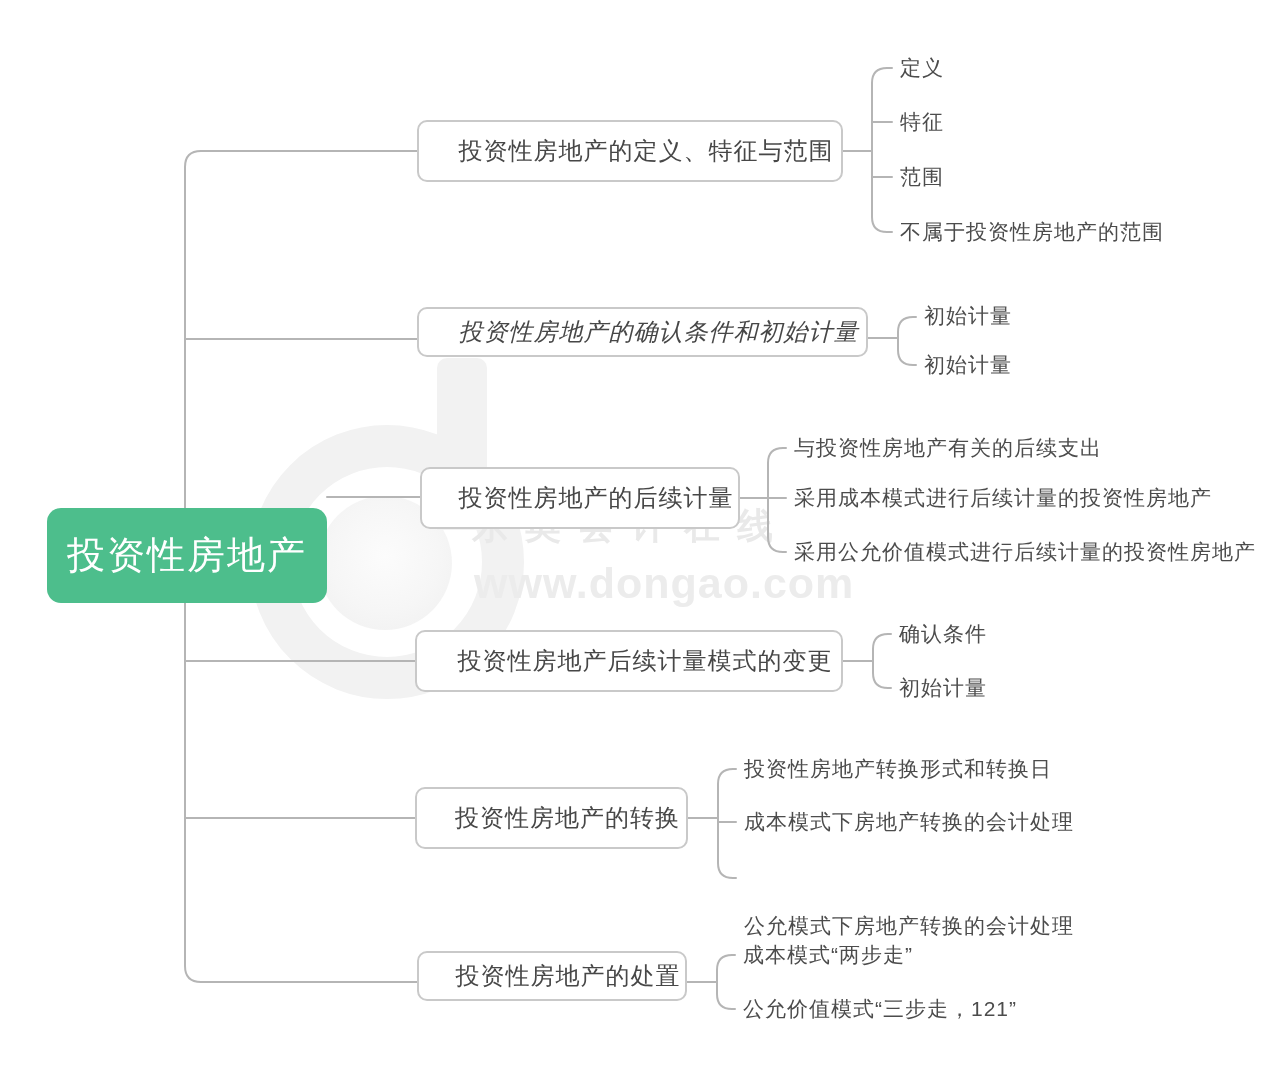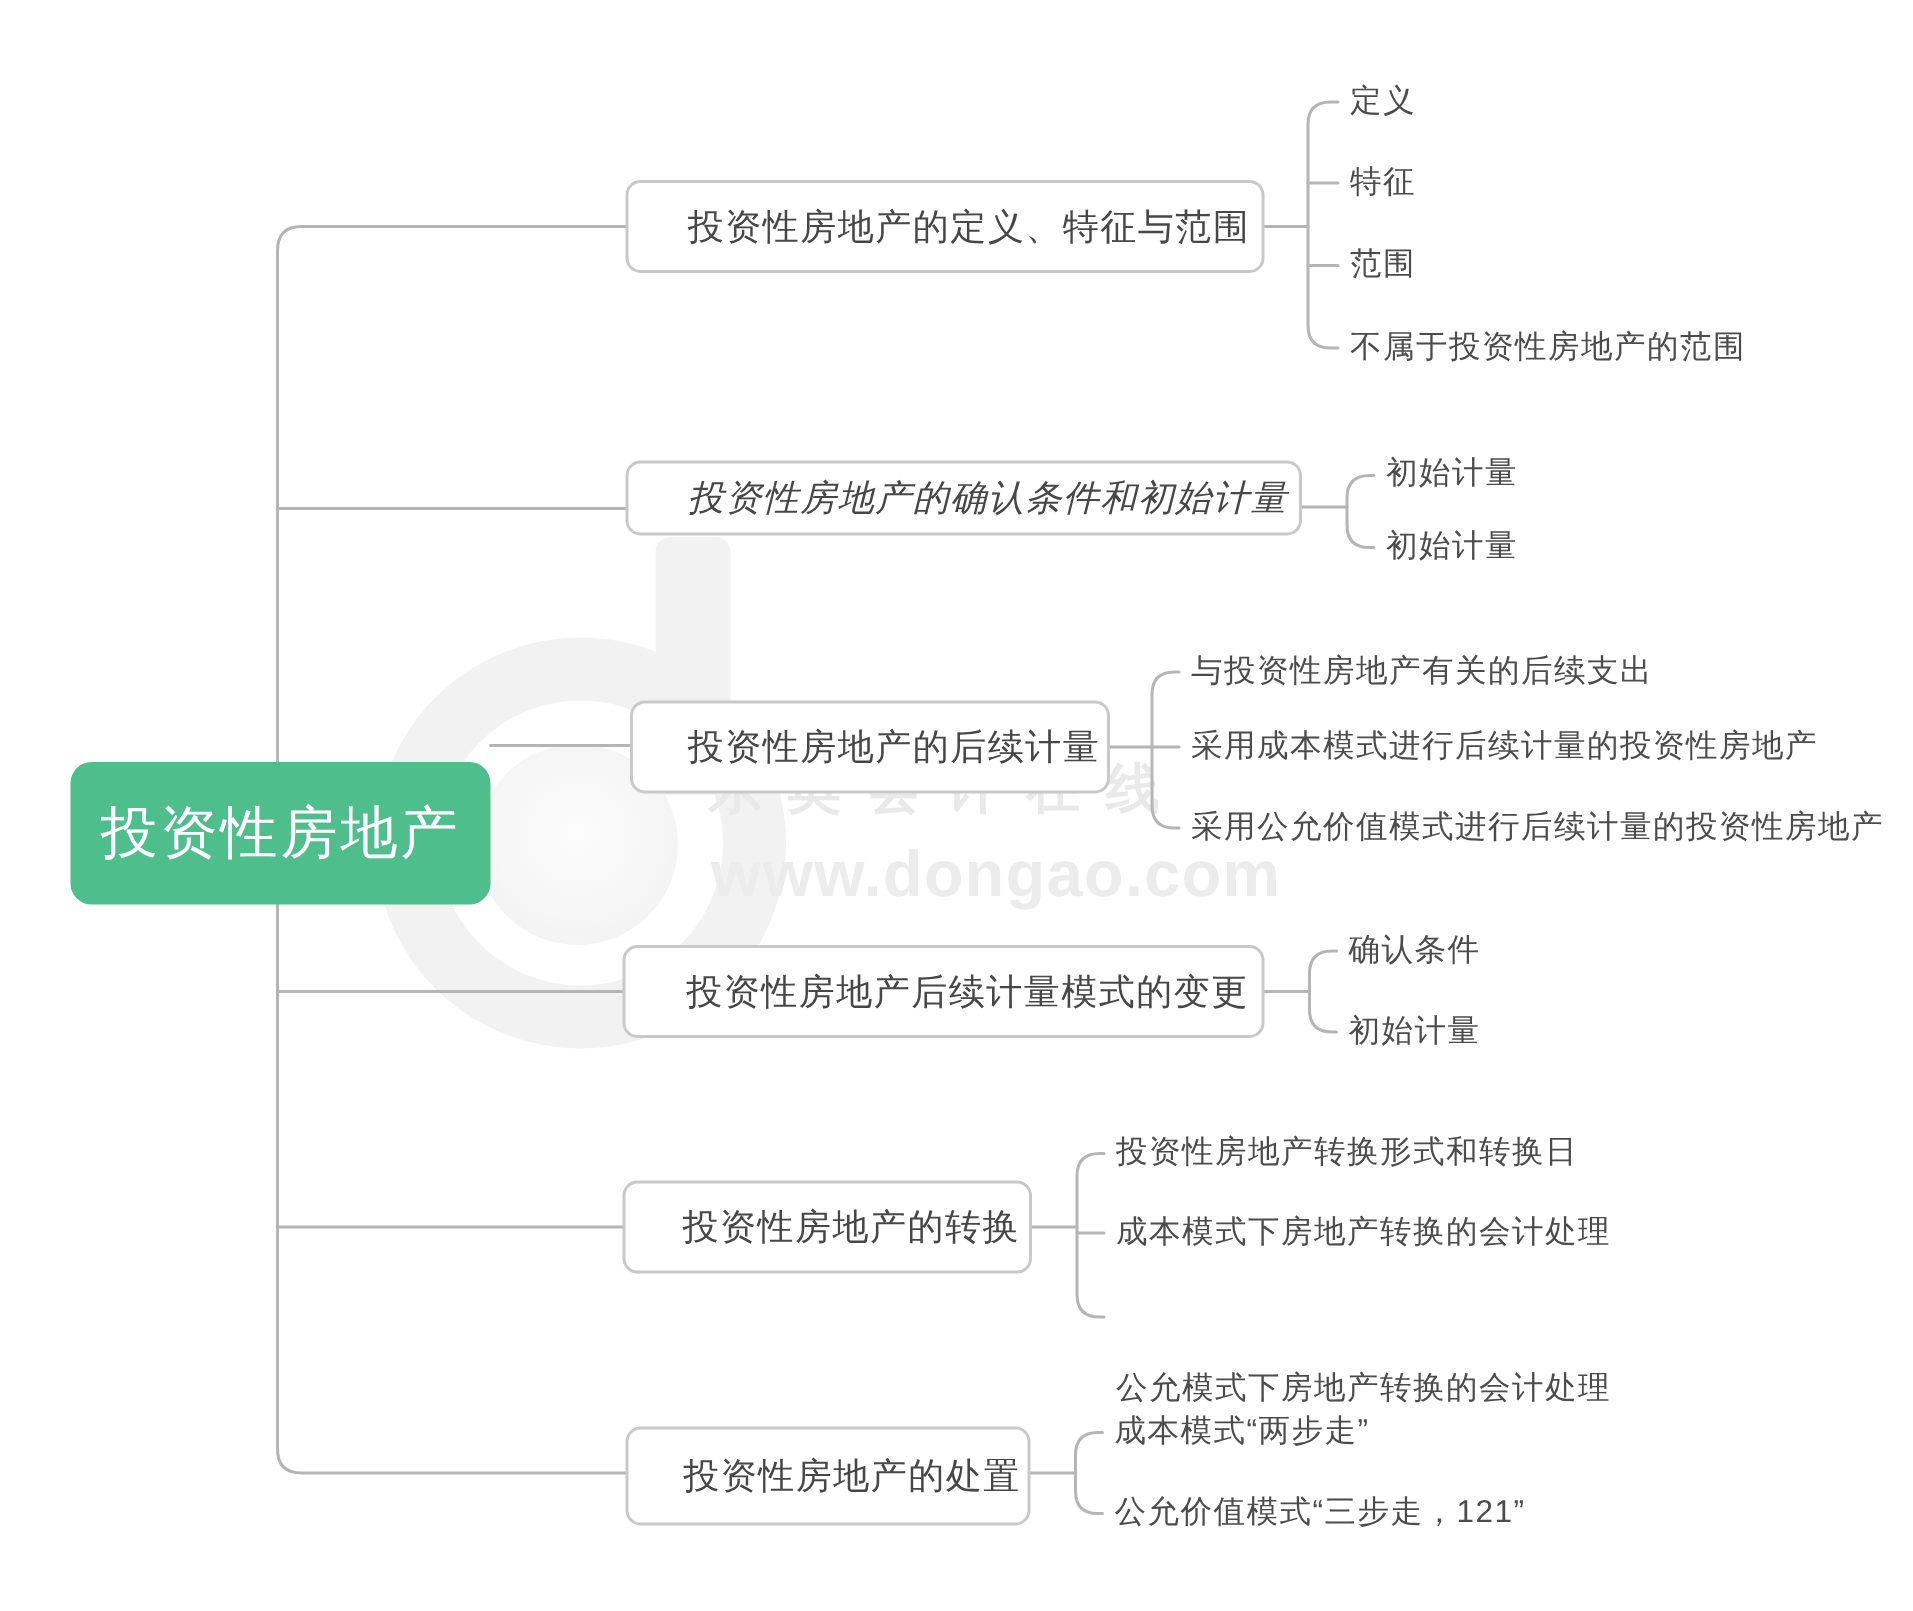--- a/index.html
+++ b/index.html
@@ -101,21 +101,21 @@
     <path d="M 735 955 L 732 955 Q 717 955 717 970 L 717 994 Q 717 1009 732 1009 L 735 1009"></path>
   </svg>
 
   <div class="node root" style="left:47px;top:508px;width:280px;height:95px;">投资性房地产</div>
 
   <div class="node branch" style="left:417px;top:120px;width:426px;height:62px;">投资性房地产的定义、特征与范围</div>
   <div class="node branch" style="left:417px;top:307px;width:451px;height:50px;font-style:italic;">投资性房地产的确认条件和初始计量</div>
   <div class="node branch" style="left:420px;top:467px;width:320px;height:62px;">投资性房地产的后续计量</div>
   <div class="node branch" style="left:415px;top:630px;width:428px;height:62px;">投资性房地产后续计量模式的变更</div>
   <div class="node branch" style="left:415px;top:787px;width:273px;height:62px;">投资性房地产的转换</div>
-  <div class="node branch" style="left:417px;top:951px;width:270px;height:66px;">投资性房地产的处置</div>
+  <div class="node branch" style="left:417px;top:951px;width:270px;height:50px;">投资性房地产的处置</div>
 
   <div class="child" style="left:900px;top:68px;">定义</div>
   <div class="child" style="left:900px;top:122px;">特征</div>
   <div class="child" style="left:900px;top:177px;">范围</div>
   <div class="child" style="left:900px;top:232px;">不属于投资性房地产的范围</div>
 
   <div class="child" style="left:924px;top:316px;">初始计量</div>
   <div class="child" style="left:924px;top:365px;">初始计量</div>
 
   <div class="child" style="left:794px;top:448px;">与投资性房地产有关的后续支出</div>

